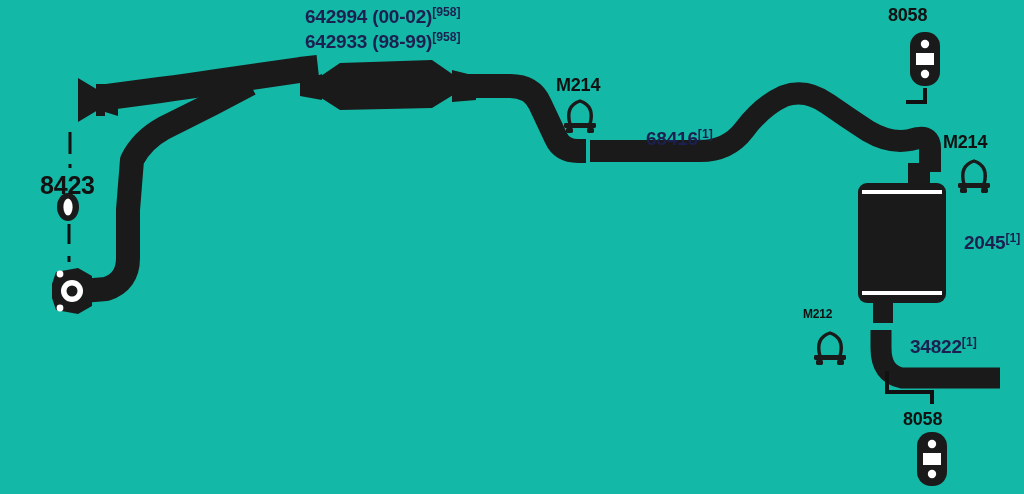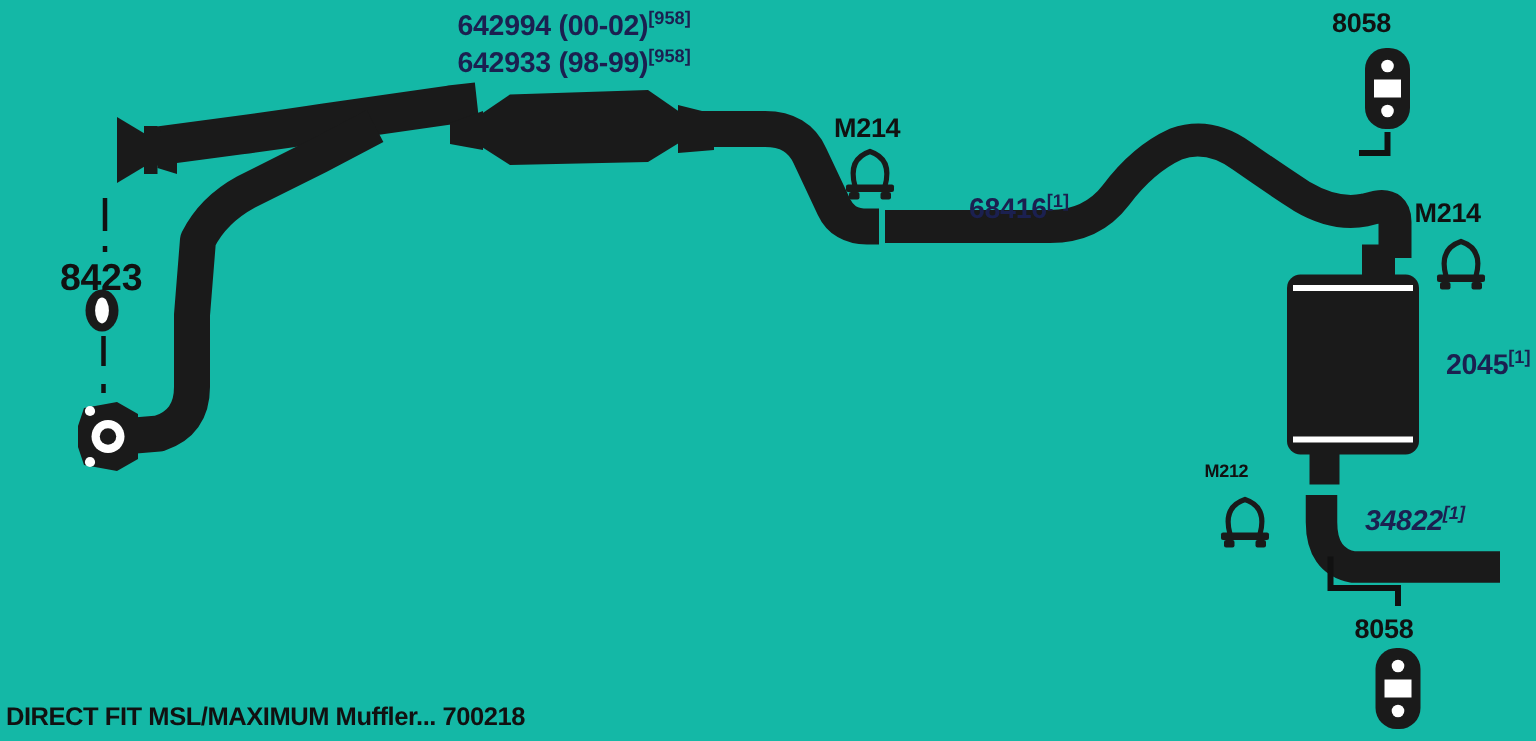--- a/index.html
+++ b/index.html
@@ -55,21 +55,21 @@
   
   #lbl-642994 { left: 305px; top: 6px;  font-size: 19px; }
   #lbl-642933 { left: 305px; top: 31px; font-size: 19px; }
   #lbl-8423   { left: 40px;  top: 172px; font-size: 25px; }
   #lbl-m214a  { left: 556px; top: 76px;  font-size: 18px; }
   #lbl-68416  { left: 646px; top: 128px; font-size: 19px; }
   #lbl-8058a  { left: 888px; top: 6px;   font-size: 18px; }
   #lbl-m214b  { left: 943px; top: 133px; font-size: 18px; }
   #lbl-2045   { left: 948px; top: 232px; font-size: 19px; margin-left: 16px; }
   #lbl-m212   { left: 803px; top: 308px; font-size: 12px; }
-  #lbl-34822  { left: 910px; top: 336px; font-size: 19px; font-style: italic; }
+  #lbl-34822  { left: 910px; top: 336px; font-size: 19px; }
   #lbl-8058b  { left: 903px; top: 410px; font-size: 18px; }
 </style>
 </head>
 <body>
 
 <div id="page">
 
   <svg id="diagram-svg" viewBox="0 0 1024 494">
 
     <g>
@@ -248,15 +248,14 @@
   </div>
 
   <div class="lbl lbl-navy" id="lbl-34822">
     <span>34822</span><sup>[<span>1</span>]</sup>
   </div>
 
   <div class="lbl lbl-black" id="lbl-8058b">
     <span>8058</span>
   </div>
 
-  <div class="caption">DIRECT FIT MSL/MAXIMUM Muffler... 700218</div>
 
 </div>
 
 </body></html>

